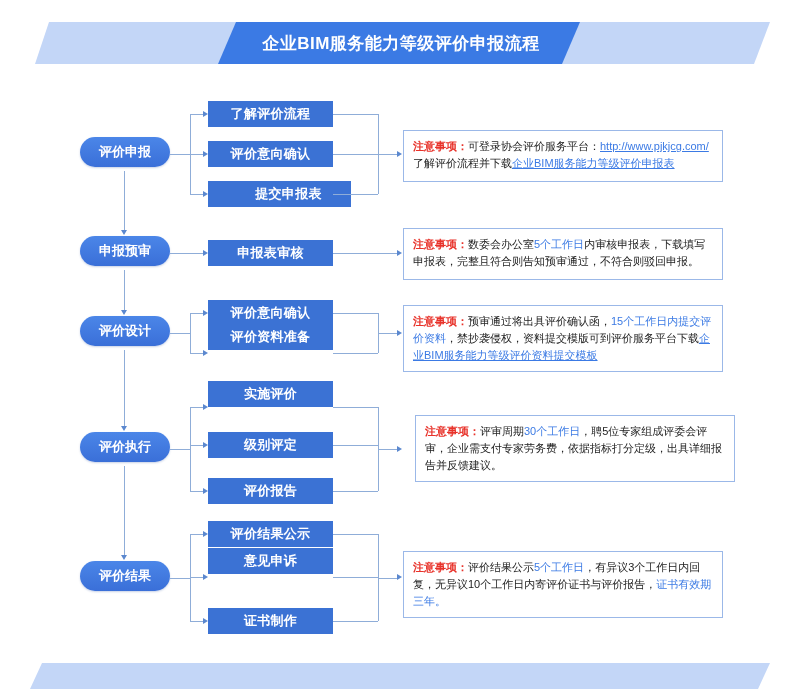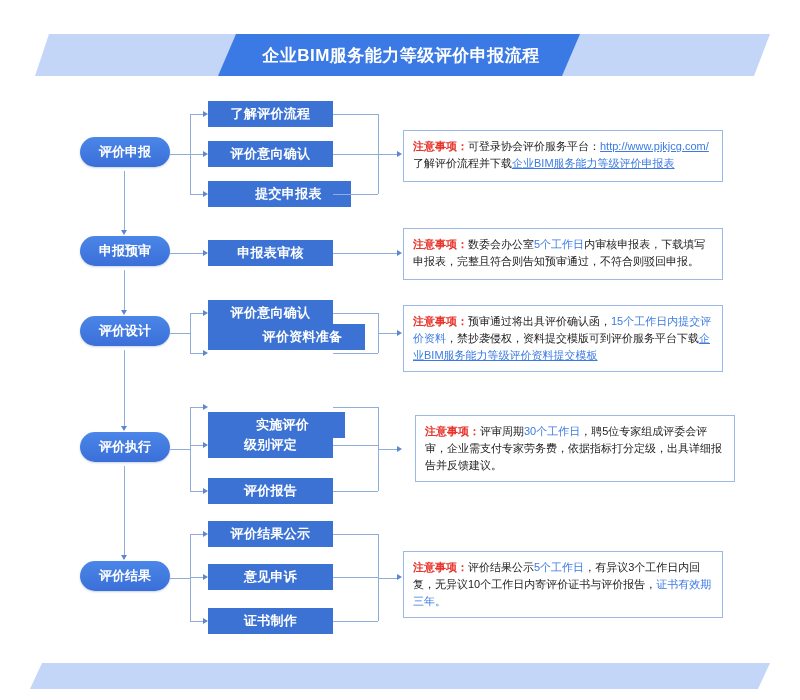--- a/index.html
+++ b/index.html
@@ -5,21 +5,21 @@
   html,body{margin:0;padding:0;}
   body{
     width:800px;height:700px;
     background:#ffffff;
     font-family:"Liberation Sans","DejaVu Sans",sans-serif;
     overflow:hidden;
     position:relative;
   }
 
   
-  .banner-wrap{position:absolute;left:0;top:22px;width:800px;height:32px;margin-top:12px;}
+  .banner-wrap{position:absolute;left:0;top:22px;width:800px;height:32px;}
   .banner-left{
     position:absolute;left:35px;top:0;width:470px;height:42px;
     background:#c3d6f7;
     clip-path:polygon(14px 0,470px 0,456px 42px,0 42px);
   }
   .banner-main{
     position:absolute;left:218px;top:0;width:362px;height:42px;
     background:#3b7ae4;
     clip-path:polygon(18px 0,362px 0,344px 42px,0 42px);
     display:flex;align-items:center;justify-content:center;
@@ -132,32 +132,32 @@
     <div class="arrow" style="left: 397px; top: 249.5px;"></div>
     <div class="note" style="top: 228px; min-height: 52px;"><span class="note-label">注意事项：</span><span class="">数委会办公室</span><span class="hl">5个工作日</span><span class="">内审核申报表，下载填写申报表，完整且符合则告知预审通过，不符合则驳回申报。</span></div>
     <div class="stage" style="top: 316px;">评价设计</div>
     <div class="ln hln" style="left: 170px; top: 333px; width: 20px;"></div>
     <div class="ln vln" style="left: 190px; top: 313px; height: 40px;"></div>
     <div class="ln vln" style="left: 378px; top: 313px; height: 40px;"></div>
     <div class="task" style="top: 300px;">评价意向确认</div>
     <div class="ln hln" style="left: 190px; top: 313px; width: 13px;"></div>
     <div class="arrow" style="left: 203px; top: 309.5px;"></div>
     <div class="ln hln" style="left: 333px; top: 313px; width: 45px;"></div>
-    <div class="task" style="top: 324px; padding-left: 32px;">评价资料准备</div>
+    <div class="task" style="top: 324px;">评价资料准备</div>
     <div class="ln hln" style="left: 190px; top: 353px; width: 13px;"></div>
     <div class="arrow" style="left: 203px; top: 349.5px;"></div>
     <div class="ln hln" style="left: 333px; top: 353px; width: 45px;"></div>
     <div class="ln hln" style="left: 378px; top: 333px; width: 20px;"></div>
     <div class="arrow" style="left: 397px; top: 329.5px;"></div>
     <div class="note" style="top: 305px; min-height: 64px;"><span class="note-label">注意事项：</span><span class="">预审通过将出具评价确认函，</span><span class="hl">15个工作日内提交评价资料</span><span class="">，禁抄袭侵权，资料提交模版可到评价服务平台下载</span><span class="lnk">企业BIM服务能力等级评价资料提交模板</span></div>
     <div class="stage" style="top: 432px;">评价执行</div>
     <div class="ln hln" style="left: 170px; top: 449px; width: 20px;"></div>
     <div class="ln vln" style="left: 190px; top: 407px; height: 84px;"></div>
     <div class="ln vln" style="left: 378px; top: 407px; height: 84px;"></div>
-    <div class="task" style="top: 412px; padding-left: 12px;">实施评价</div>
+    <div class="task" style="top: 381px;">实施评价</div>
     <div class="ln hln" style="left: 190px; top: 407px; width: 13px;"></div>
     <div class="arrow" style="left: 203px; top: 403.5px;"></div>
     <div class="ln hln" style="left: 333px; top: 407px; width: 45px;"></div>
     <div class="task" style="top: 432px;">级别评定</div>
     <div class="ln hln" style="left: 190px; top: 445px; width: 13px;"></div>
     <div class="arrow" style="left: 203px; top: 441.5px;"></div>
     <div class="ln hln" style="left: 333px; top: 445px; width: 45px;"></div>
     <div class="task" style="top: 478px;">评价报告</div>
     <div class="ln hln" style="left: 190px; top: 491px; width: 13px;"></div>
     <div class="arrow" style="left: 203px; top: 487.5px;"></div>
@@ -166,21 +166,21 @@
     <div class="arrow" style="left: 397px; top: 445.5px;"></div>
     <div class="note" style="top: 415px; min-height: 64px; margin-left: 12px;"><span class="note-label">注意事项：</span><span class="">评审周期</span><span class="hl">30个工作日</span><span class="">，聘5位专家组成评委会评审，企业需支付专家劳务费，依据指标打分定级，出具详细报告并反馈建议。</span></div>
     <div class="stage" style="top: 560.5px;">评价结果</div>
     <div class="ln hln" style="left: 170px; top: 577.5px; width: 20px;"></div>
     <div class="ln vln" style="left: 190px; top: 534px; height: 87px;"></div>
     <div class="ln vln" style="left: 378px; top: 534px; height: 87px;"></div>
     <div class="task" style="top: 521px;">评价结果公示</div>
     <div class="ln hln" style="left: 190px; top: 534px; width: 13px;"></div>
     <div class="arrow" style="left: 203px; top: 530.5px;"></div>
     <div class="ln hln" style="left: 333px; top: 534px; width: 45px;"></div>
-    <div class="task" style="top: 564px;">意见申诉</div>
+    <div class="task" style="top: 548px;">意见申诉</div>
     <div class="ln hln" style="left: 190px; top: 577px; width: 13px;"></div>
     <div class="arrow" style="left: 203px; top: 573.5px;"></div>
     <div class="ln hln" style="left: 333px; top: 577px; width: 45px;"></div>
     <div class="task" style="top: 608px;">证书制作</div>
     <div class="ln hln" style="left: 190px; top: 621px; width: 13px;"></div>
     <div class="arrow" style="left: 203px; top: 617.5px;"></div>
     <div class="ln hln" style="left: 333px; top: 621px; width: 45px;"></div>
     <div class="ln hln" style="left: 378px; top: 577.5px; width: 20px;"></div>
     <div class="arrow" style="left: 397px; top: 574px;"></div>
     <div class="note" style="top: 551px; min-height: 52px;"><span class="note-label">注意事项：</span><span class="">评价结果公示</span><span class="hl">5个工作日</span><span class="">，有异议3个工作日内回复，无异议10个工作日内寄评价证书与评价报告，</span><span class="hl">证书有效期三年。</span></div>

